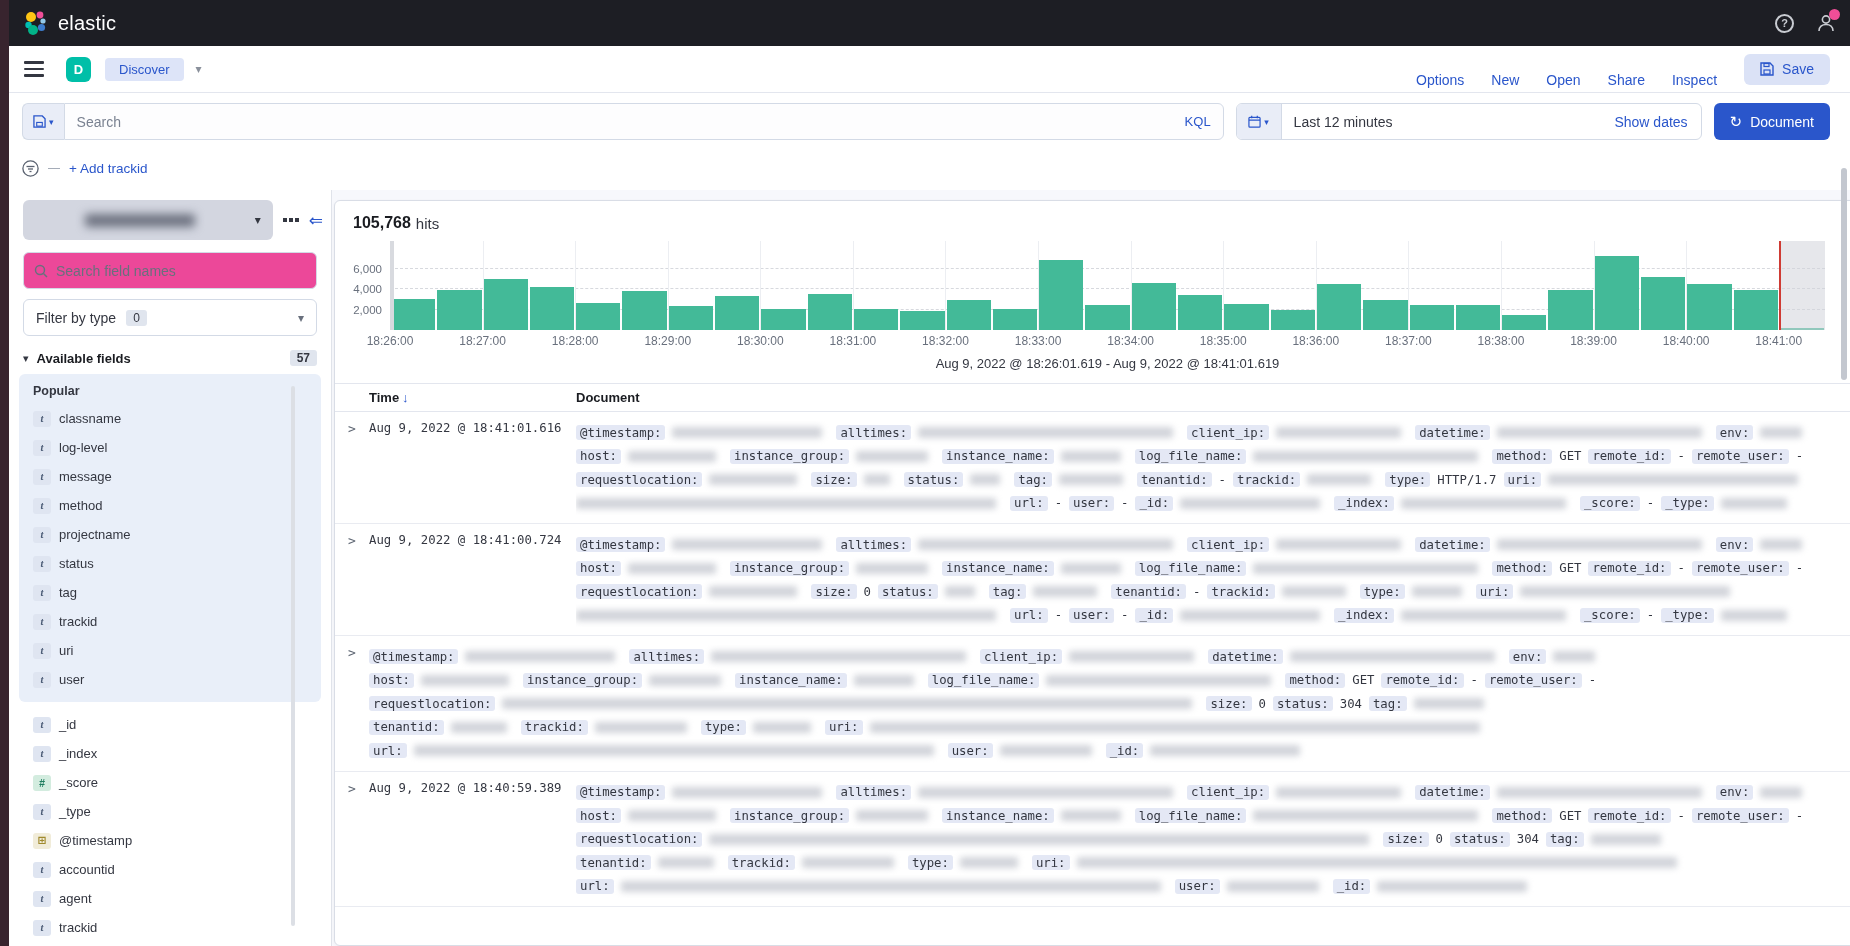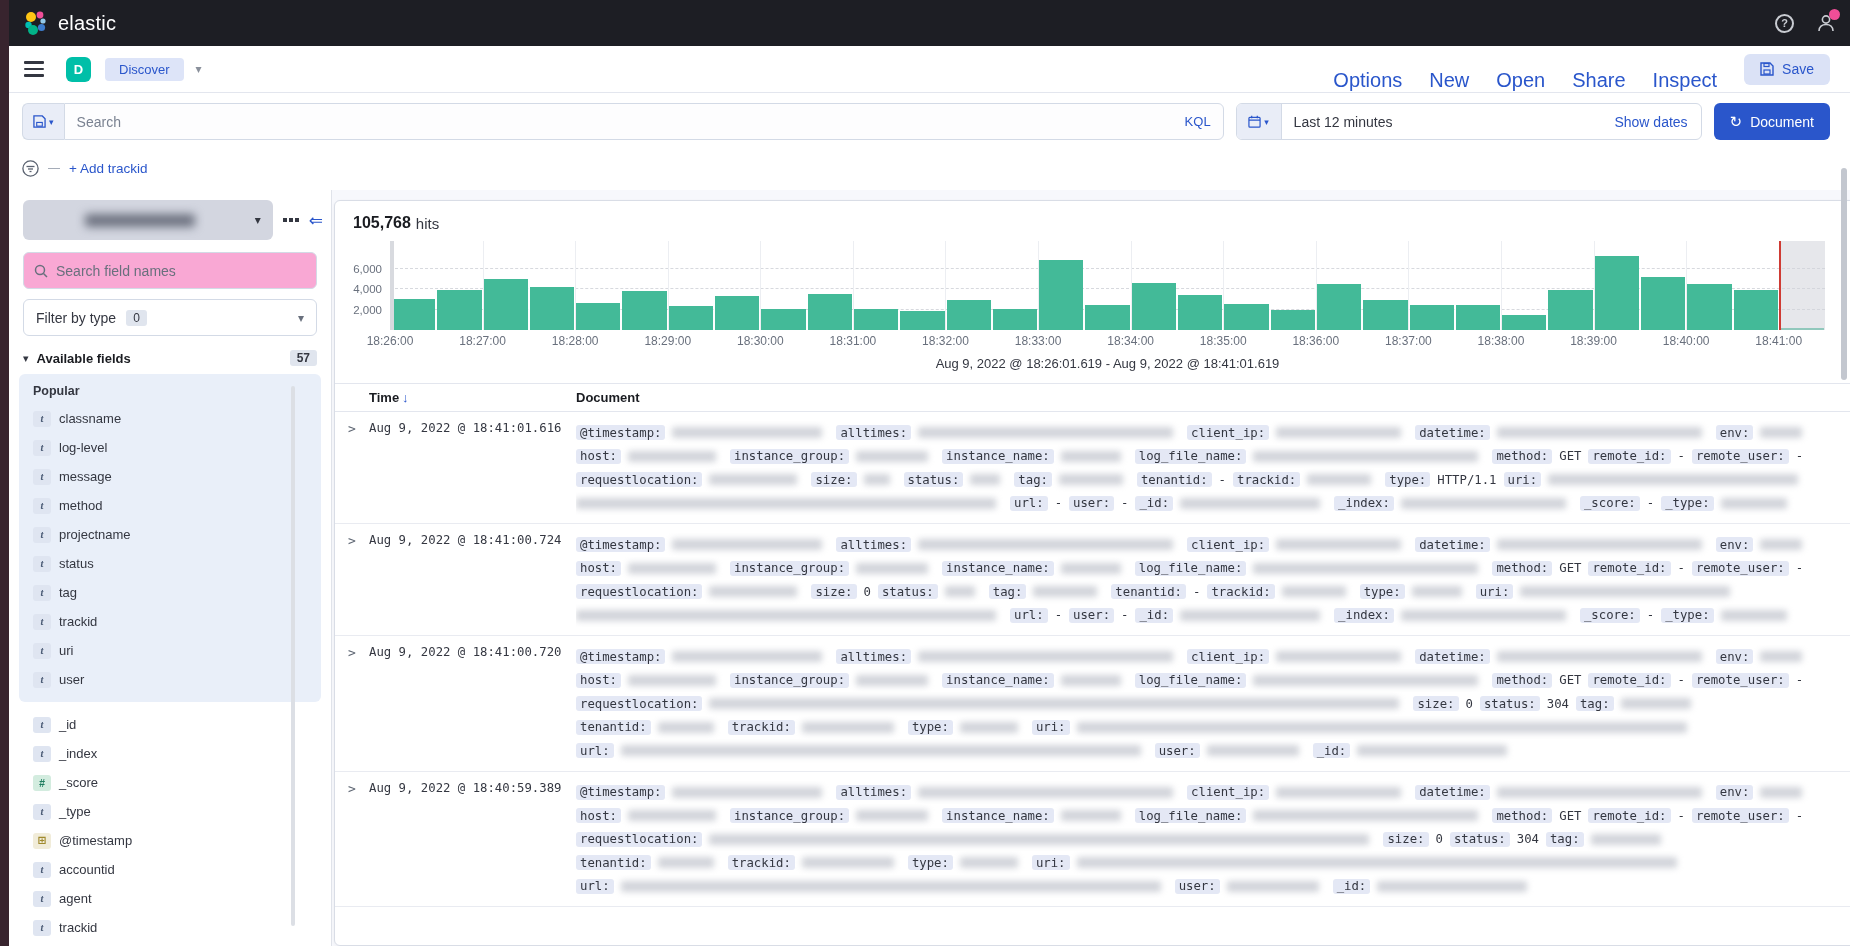--- a/index.html
+++ b/index.html
@@ -22,21 +22,21 @@
   .avatar-dot { position:absolute; right:-4px; top:-4px; width:11px; height:11px; border-radius:50%; background:#f04e98; }
 
   
   .navbar { position:absolute; left:9px; top:46px; width:1841px; height:47px; background:#fff; border-bottom:1px solid #e3e6ee; display:flex; align-items:center; z-index:30; }
   .hamburger { margin-left:15px; width:20px; display:flex; flex-direction:column; gap:4px; cursor:pointer; }
   .hamburger span { height:2.5px; background:#343741; border-radius:1px; }
   .space-badge { margin-left:22px; width:25px; height:25px; border-radius:6px; background:#00bfa8; color:#fff; font-weight:bold; font-size:13px; display:flex; align-items:center; justify-content:center; }
   .crumb-pill { margin-left:14px; background:#dde4f8; color:#2a56cb; font-size:13px; font-weight:500; padding:4px 14px; border-radius:4px; }
   .crumb-chevron { margin-left:12px; color:#8a909b; font-size:12px; }
   .nav-right { margin-left:auto; display:flex; align-items:center; gap:27px; margin-right:20px; }
-  .nav-link { color:#2a56cb; font-size:20px; cursor:pointer;margin-top:22px; }
+  .nav-link { color:#2a56cb; font-size:14px; cursor:pointer;margin-top:22px; }
   .save-btn { background:#dbe2f6; color:#2a56cb; font-size:14px; font-weight:500; border-radius:6px; height:31px; padding:0 16px; display:flex; align-items:center; gap:8px; cursor:pointer; }
 
   
   .querybar { position:absolute; left:9px; top:93px; width:1841px; height:53px; background:#fff; display:flex; align-items:flex-start; padding:10px 20px 0 13px; gap:0; z-index:20; }
   .sq-box { width:43px; height:37px; background:#e9edf7; border:1px solid #d3dae6; border-right:none; border-radius:6px 0 0 6px; display:flex; align-items:center; justify-content:center; gap:3px; color:#2a56cb; cursor:pointer; }
   .q-input { flex:0 0 1160px; height:37px; background:#fdfdfe; border:1px solid #d3dae6; border-radius:0 6px 6px 0; display:flex; align-items:center; padding:0 12px; position:relative; }
   .q-input input { border:none; outline:none; font-size:14px; width:100%; font-family:inherit; color:#343741; background:transparent; }
   .q-input input::placeholder { color:#7a8291; }
   .kql-tag { position:absolute; right:12px; color:#2a56cb; font-size:13px; font-weight:500; cursor:pointer; }
   .date-group { margin-left:12px; flex:0 0 466px; height:37px; border:1px solid #d3dae6; border-radius:6px; background:#fff; display:flex; align-items:center; overflow:hidden; }
@@ -52,21 +52,21 @@
 
   
   .sidebar { position:absolute; left:9px; top:190px; width:323px; height:756px; background:#fff; border-right:1px solid #e0e3ea; overflow:hidden; }
   .sb-row1 { display:flex; align-items:center; margin:10px 8px 0 14px; gap:10px; }
   .ip-select { width:250px; height:40px; background:#d3d6e0; border-radius:6px; display:flex; align-items:center; padding:0 12px; cursor:pointer; }
   .ip-blur { width:110px; height:13px; background:#6d7280; border-radius:3px; filter:blur(5px); margin-left:50px; }
   .ip-chevron { margin-left:auto; color:#343741; font-size:12px; }
   .boxes-icon { display:flex; gap:2px; cursor:pointer; }
   .boxes-icon i { width:4px; height:4px; background:#343741; display:block; }
   .collapse-icon { color:#2a56cb; font-size:17px; cursor:pointer; line-height:1; }
-  .sb-search { margin:12px 14px 0 14px; height:37px; border:1px solid #d3dae6; border-radius:6px; display:flex; align-items:center; padding:16px 10px; gap:8px; background:#f9a8d4; }
+  .sb-search { margin:12px 14px 0 14px; height:37px; border:1px solid #d3dae6; border-radius:6px; display:flex; align-items:center; padding:16px 10px; gap:8px; background:#ec4899; }
   .sb-search input { border:none; outline:none; width:100%; font-size:14px; font-family:inherit; color:#343741; background:transparent; }
   .sb-search input::placeholder { color:#69707d; }
   .type-filter { margin:10px 14px 0 14px; height:37px; border:1px solid #d3dae6; border-radius:6px; display:flex; align-items:center; padding:0 12px; gap:10px; cursor:pointer; background:#fff; }
   .type-filter .lbl { font-size:14px; color:#343741; }
   .count-badge { background:#e0e5ee; color:#343741; font-size:12px; font-weight:500; border-radius:3px; padding:1px 7px; }
   .type-filter .chev { margin-left:auto; color:#69707d; font-size:12px; }
   .avail-row { display:flex; align-items:center; margin:14px 14px 8px 14px; gap:8px; cursor:pointer; }
   .avail-row .chev { color:#343741; font-size:11px; }
   .avail-row .lbl { font-weight:bold; font-size:13px; color:#1a1c21; }
   .avail-row .count-badge { margin-left:auto; font-weight:bold; }
@@ -473,21 +473,21 @@
                 <span class="blob" style="width: 26px;"></span>
                 <span class="fld">status:</span>
                 <span class="blob" style="width: 30px;"></span>
                 <span class="fld">tag:</span>
                 <span class="blob" style="width: 64px;"></span>
                 <span class="fld">tenantid:</span>
                 <span class="val">-</span>
                 <span class="fld">trackid:</span>
                 <span class="blob" style="width: 64px;"></span>
                 <span class="fld">type:</span>
-                <span class="val">HTTP/1.1</span>
+                <span class="val">HTTP/1.7</span>
                 <span class="fld">uri:</span>
                 <span class="blob" style="width: 250px;"></span>
               </div>
               <div class="doc-line">
                 <span class="blob" style="width: 420px;"></span>
                 <span class="fld">url:</span>
                 <span class="val">-</span>
                 <span class="fld">user:</span>
                 <span class="val">-</span>
                 <span class="fld">_id:</span>
@@ -563,21 +563,20 @@
                 <span class="blob" style="width: 165px;"></span>
                 <span class="fld">_score:</span>
                 <span class="val">-</span>
                 <span class="fld">_type:</span>
                 <span class="blob" style="width: 66px;"></span>
               </div>
             </div>
           </div>
           <div class="doc-row">
             <div class="row-chevron">&gt;</div>
-            <div class="row-time">Aug 9, 2022 @ 18:41:00.720</div>
             <div class="row-doc">
               <div class="doc-line">
                 <span class="fld">@timestamp:</span>
                 <span class="blob" style="width: 150px;"></span>
                 <span class="fld">alltimes:</span>
                 <span class="blob" style="width: 255px;"></span>
                 <span class="fld">client_ip:</span>
                 <span class="blob" style="width: 125px;"></span>
                 <span class="fld">datetime:</span>
                 <span class="blob" style="width: 205px;"></span>

